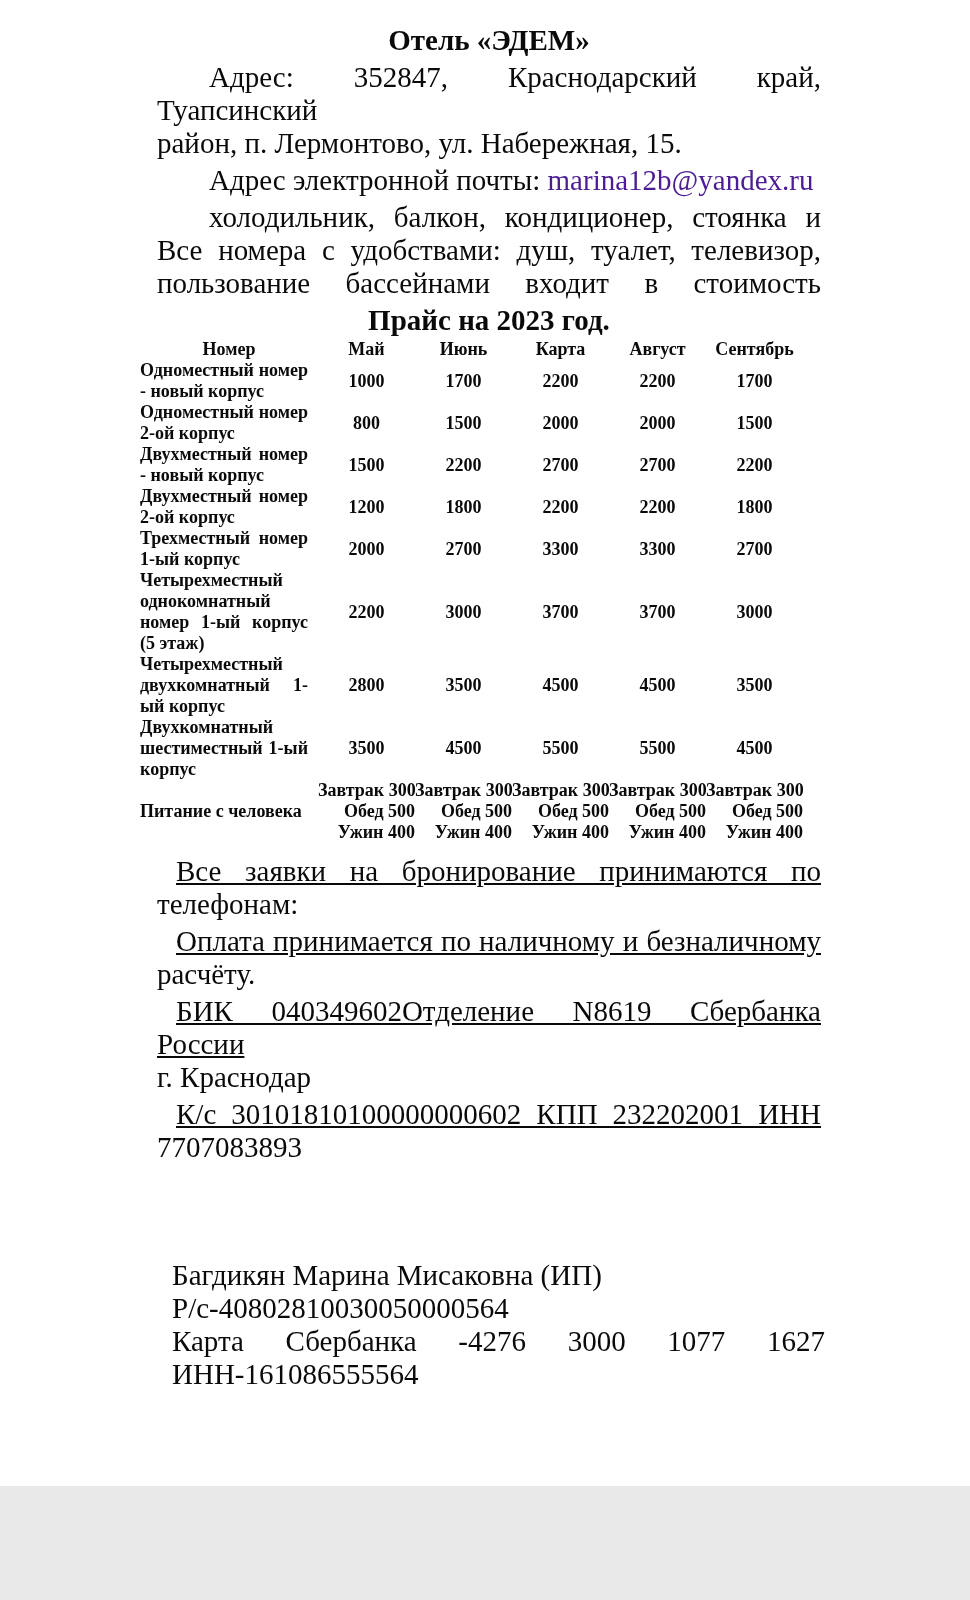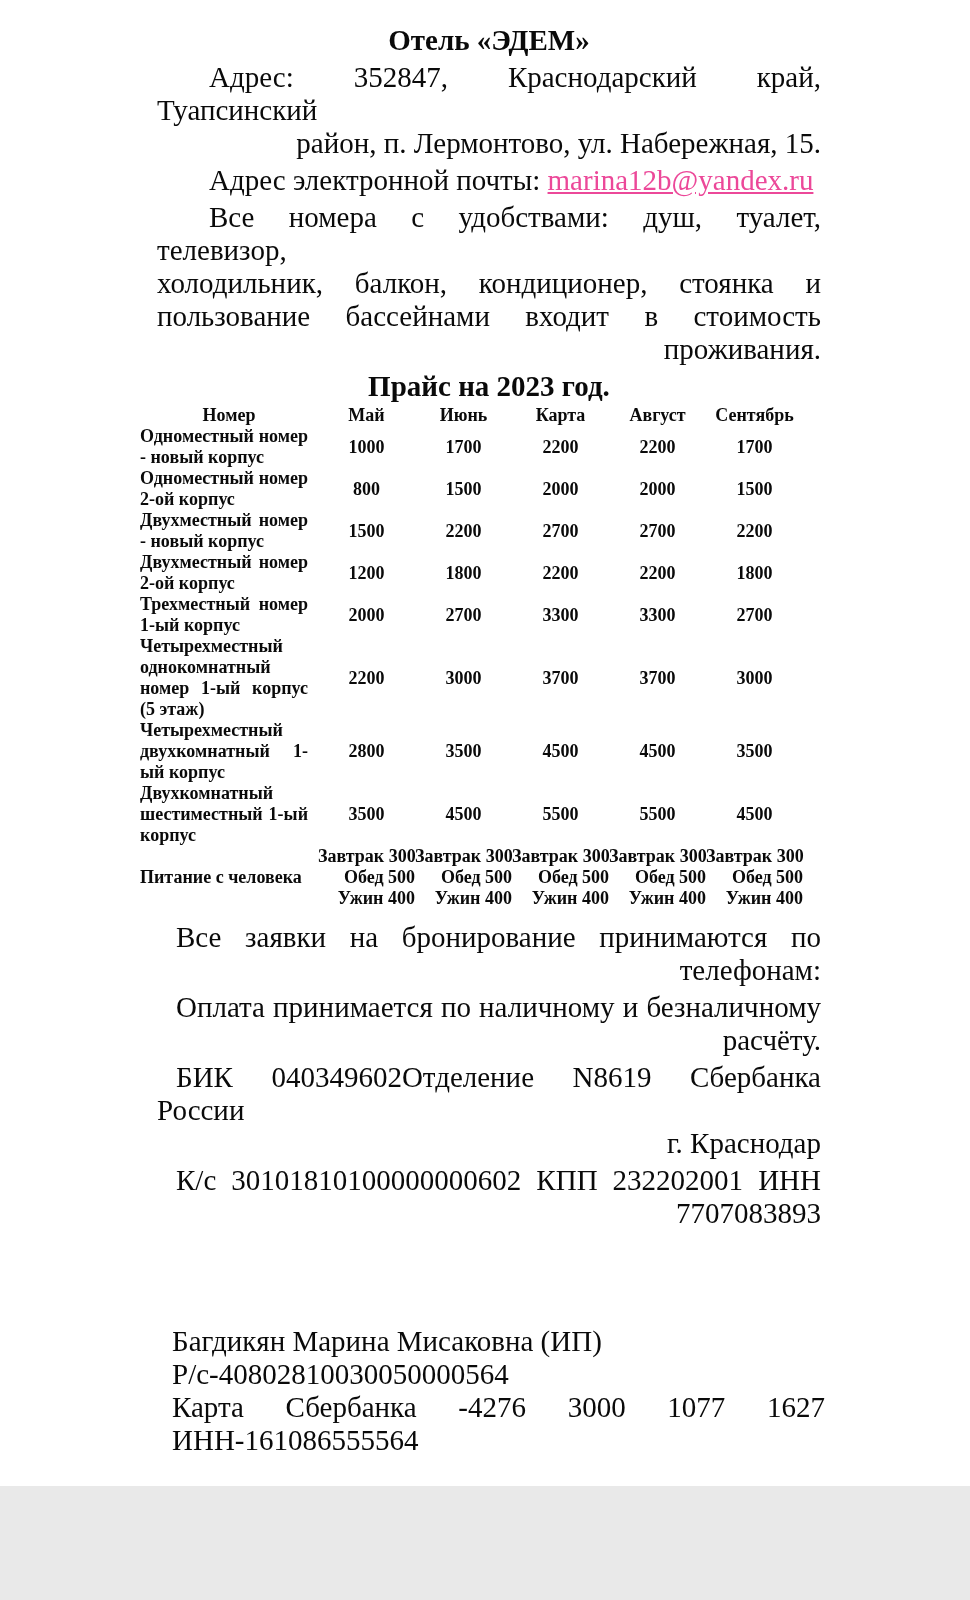--- a/index.html
+++ b/index.html
@@ -6,26 +6,26 @@
   .page {
     position:relative; width:970px; height:1486px; margin:0 auto;
     background:#ffffff; overflow:hidden;
     font-family:"Liberation Serif","DejaVu Serif",serif;
     color:#0a0a0a;
   }
   .doc { width:672px; margin-left:153px; padding-top:24px; font-size:29px; line-height:33px; }
 
   .title { font-size:29px; font-weight:bold; text-align:center; margin:0; }
   .para { margin:4px; }
-  .line { text-align:right; }
+  .line { text-align:left; }
   .line.just { text-align:justify; text-align-last:justify; }
   .ind-lg .line:first-child { text-indent:52px; }
-  .ind-sm .line:first-child { text-indent:19px; }
+  .ind-sm .line:first-child { text-indent:19px;text-decoration:underline; }
   .email-line { text-indent:52px; }
-  .email-link { color:#ec4899; text-decoration:underline; cursor:pointer; }
+  .email-link { color:#4c1d95; cursor:pointer; }
 
   .table-title { font-size:29px; font-weight:bold; text-align:center; margin:0; }
 
   table.price {
     border-collapse:collapse; table-layout:fixed;
     width:663px; margin-left:-13px; margin-top:2px;
     font-size:18px; line-height:21px; font-weight:bold;
   }
   col.c-label { width:178px; }
   col.c-month { width:97px; }
@@ -52,24 +52,23 @@
     <div class="para ind-lg">
         <div class="line just">Адрес: 352847, Краснодарский край, Туапсинский</div>
         <div class="line">район, п. Лермонтово, ул. Набережная, 15.</div>
       </div>
 
     <div class="para email-line">
       <span>Адрес электронной почты: </span><a class="email-link">marina12b@yandex.ru</a>
     </div>
 
     <div class="para ind-lg">
+        <div class="line just">холодильник, балкон, кондиционер, стоянка и</div>
         <div class="line just">Все номера с удобствами: душ, туалет, телевизор,</div>
-        <div class="line just">холодильник, балкон, кондиционер, стоянка и</div>
         <div class="line just">пользование бассейнами входит в стоимость</div>
-        <div class="line">проживания.</div>
       </div>
 
     <h2 class="table-title">Прайс на 2023 год.</h2>
 
     <table class="price">
       <colgroup>
         <col class="c-label">
           <col class="c-month">
           <col class="c-month">
           <col class="c-month">

